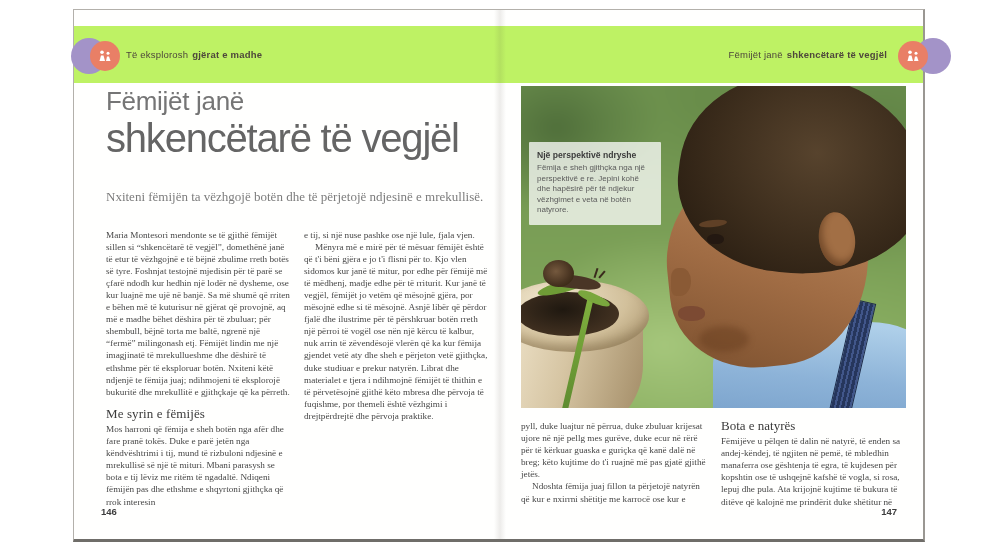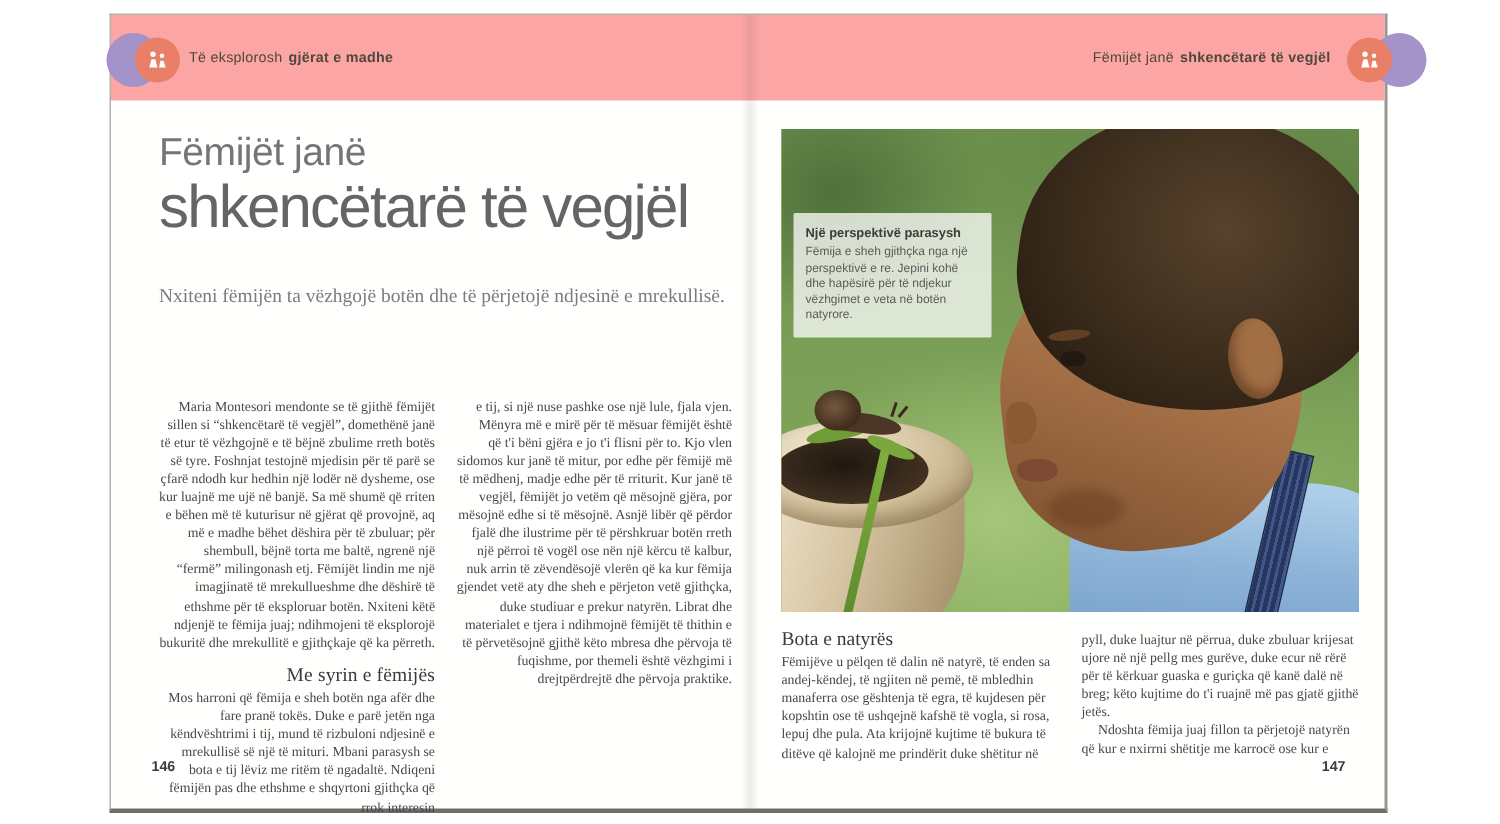--- a/index.html
+++ b/index.html
@@ -1,33 +1,33 @@
 <!DOCTYPE html>
 <html><head>
 <meta charset="utf-8">
 <style>
   html,body{margin:0;padding:0;width:1000px;height:549px;background:#ffffff;overflow:hidden;
     font-family:"Liberation Sans",sans-serif;}
   .spread{position:absolute;left:73px;top:9px;width:852px;height:533px;background:#fffffe;
     border:1px solid #b3b0ab;border-right:2px solid #9a9792;border-bottom:3px solid #6f6d69;box-sizing:border-box;}
   
-  .band{position:absolute;left:0;top:0;width:100%;height:57px;background:#fca5a5;}
+  .band{position:absolute;left:0;top:16px;width:100%;height:57px;background:#bef264;}
   .circle{position:absolute;border-radius:50%;}
   .c-purple{width:36px;height:36px;background:#a393c8;top:12px;}
   .c-orange{width:30px;height:30px;background:#e97f66;top:15px;display:flex;align-items:center;justify-content:center;}
   .hdr-text{position:absolute;top:0;height:57px;display:flex;align-items:center;font-size:9.5px;color:#4e473b;letter-spacing:.2px;}
   .hdr-text .pre{margin-right:4px;font-weight:400;}
   .hdr-text .bold{font-weight:700;}
   
   .page-left{position:absolute;left:32px;top:78px;width:382px;color:#4b4b4b;}
   .title1{font-size:26px;color:#757575;line-height:1.05;letter-spacing:-.3px;}
   .title2{font-size:40px;color:#656565;line-height:1.05;letter-spacing:-1.2px;margin-top:2px;}
   .intro{font-family:"Liberation Serif",serif;font-size:13px;color:#7c7c7c;line-height:1.28;margin-top:13px;}
   .cols{display:flex;gap:14px;margin-top:23px;}
-  .col{width:184px;font-family:"Liberation Serif",serif;font-size:9.2px;line-height:12.1px;color:#474747;text-align:right;margin-top:36px;}
+  .col{width:184px;font-family:"Liberation Serif",serif;font-size:9.2px;line-height:12.1px;color:#474747;text-align:left;}
   .col p{margin:0;}
   .col .indent{text-indent:11px;}
   h3.subhead{font-family:"Liberation Serif",serif;font-size:13px;font-weight:400;color:#3a3a3a;margin:10px 0 3px 0;letter-spacing:.1px;}
   .pullquote{font-family:"Liberation Serif",serif;font-size:16.5px;line-height:1.38;color:#989898;margin-top:13px;}
   .pagenum{position:absolute;bottom:22px;font-size:9.5px;font-weight:700;color:#3c3c3c;}
   .pn-left{left:27px;}
   .pn-right{right:26px;}
   
   .spine{position:absolute;left:420px;top:0;width:12px;height:100%;
     background:linear-gradient(90deg,rgba(0,0,0,0) 0%,rgba(80,70,60,.10) 50%,rgba(0,0,0,0) 100%);}
@@ -173,30 +173,30 @@
       <div class="pot-hole"></div>
       <div class="stem"></div>
       <div class="leaf1"></div>
       <div class="leaf2"></div>
       <div class="snail-body"></div>
       <div class="snail-shell"></div>
       <div class="snail-tent1"></div>
       <div class="snail-tent2"></div>
 
       <div class="caption">
-        <span class="cap-title">Një perspektivë parasysh</span>
+        <span class="cap-title">Një perspektivë ndryshe</span>
         <span class="cap-text">Fëmija e sheh gjithçka nga një perspektivë e re. Jepini kohë dhe hapësirë për të ndjekur vëzhgimet e veta në botën natyrore.</span>
       </div>
     </div>
     <div class="rp-cols">
+      <div class="rp-col">
+        <p>pyll, duke luajtur në përrua, duke zbuluar krijesat ujore në një pellg mes gurëve, duke ecur në rërë për të kërkuar guaska e guriçka që kanë dalë në breg; këto kujtime do t'i ruajnë më pas gjatë gjithë jetës.</p>
+        <p class="indent">Ndoshta fëmija juaj fillon ta përjetojë natyrën që kur e nxirrni shëtitje me karrocë ose kur e</p>
+      </div>
       <div class="rp-col">
         <h3 class="nature">Bota e natyrës</h3>
         <p>Fëmijëve u pëlqen të dalin në natyrë, të enden sa andej-këndej, të ngjiten në pemë, të mbledhin manaferra ose gështenja të egra, të kujdesen për kopshtin ose të ushqejnë kafshë të vogla, si rosa, lepuj dhe pula. Ata krijojnë kujtime të bukura të ditëve që kalojnë me prindërit duke shëtitur në</p>
       </div>
-      <div class="rp-col">
-        <p>pyll, duke luajtur në përrua, duke zbuluar krijesat ujore në një pellg mes gurëve, duke ecur në rërë për të kërkuar guaska e guriçka që kanë dalë në breg; këto kujtime do t'i ruajnë më pas gjatë gjithë jetës.</p>
-        <p class="indent">Ndoshta fëmija juaj fillon ta përjetojë natyrën që kur e nxirrni shëtitje me karrocë ose kur e</p>
-      </div>
     </div>
   </div>
   <div class="pagenum pn-right">147</div>
 
 </div>
 
 </body></html>

